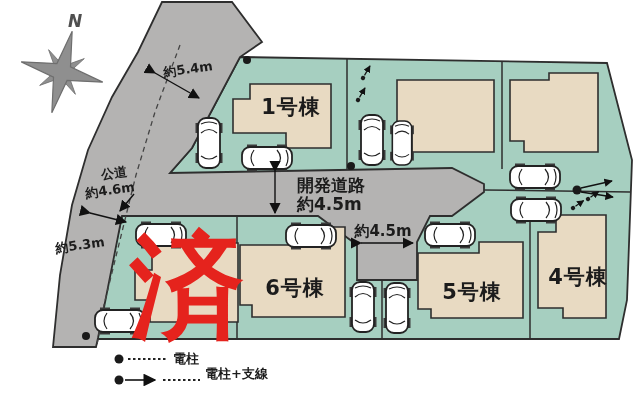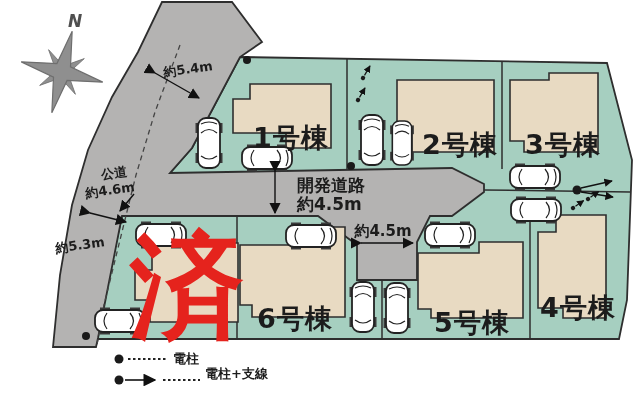--- a/index.html
+++ b/index.html
@@ -1,21 +1,21 @@
 <!DOCTYPE html>
 <html style="--site_green: #a6cfc0; --building_beige: #e8dac2; --road_gray: #b4b3b2; --outline_dark: #2e2e2e; --sold_red: #e5231d; --compass_gray: #8f8f8f;"><head>
 <meta charset="utf-8">
 <style>
   html,body{margin:0;padding:0;background:#fff;}
   #stage{position:relative;width:640px;height:405px;background:#ffffff;overflow:hidden;
          font-family:"DejaVu Sans",sans-serif;}
   #plan-svg{position:absolute;left:0;top:0;}
   .lbl{position:absolute;font-weight:bold;color:#1c1c1c;white-space:nowrap;
        transform:translate(-50%,-50%);line-height:1;}
-  .lot-lbl{font-size:27px;letter-spacing:1px;margin-top:30px;}
+  .lot-lbl{font-size:21px;letter-spacing:1px;}
   .road-lbl{font-size:13px;}
   .dev-lbl{font-size:17px;transform:none;}
   .branch-lbl{font-size:15px;}
   .legend-lbl{font-size:13px;transform:none;}
   .north-lbl{font-size:17px;font-style:italic;color:#4f4f4f;}
   .tilt{transform:translate(-50%,-50%) rotate(-8deg);}
   #sold-stamp{position:absolute;font-size:114px;font-weight:bold;color:var(--sold_red);
         transform:translate(-50%,-50%);line-height:1;z-index:5;}
   .under{z-index:2;}
 </style>
@@ -140,22 +140,20 @@
 <div class="lbl road-lbl tilt" style="left:188px;top:69px;">約5.4m</div>
 <div class="lbl road-lbl tilt" style="left:114px;top:173px;">公道</div>
 <div class="lbl road-lbl tilt" style="left:110px;top:190px;">約4.6m</div>
 <div class="lbl road-lbl tilt" style="left:80px;top:245px;">約5.3m</div>
 
 <div class="lbl dev-lbl" style="left:297px;top:177px;">開発道路</div>
 <div class="lbl dev-lbl" style="left:297px;top:196px;">約4.5m</div>
 <div class="lbl branch-lbl" style="left:383px;top:231px;transform:translate(-50%,-50%);">約4.5m</div>
 
 <div class="lbl lot-lbl" style="left:291px;top:107px;">1号棟</div>
-<div class="lbl lot-lbl" style="left:460px;top:114px;">2号棟</div>
-<div class="lbl lot-lbl" style="left:563px;top:114px;">3号棟</div>
 <div class="lbl lot-lbl" style="left:578px;top:277px;">4号棟</div>
 <div class="lbl lot-lbl" style="left:472px;top:292px;text-align:right;">5号棟</div>
 <div class="lbl lot-lbl" style="left:295px;top:288px;">6号棟</div>
 
 <div id="sold-stamp" style="left:187px;top:287px;">済</div>
 
 <div class="lbl legend-lbl" style="left:173px;top:352px;">電柱</div>
 <div class="lbl legend-lbl" style="left:205px;top:367px;">電柱+支線</div>
 
 </div>

